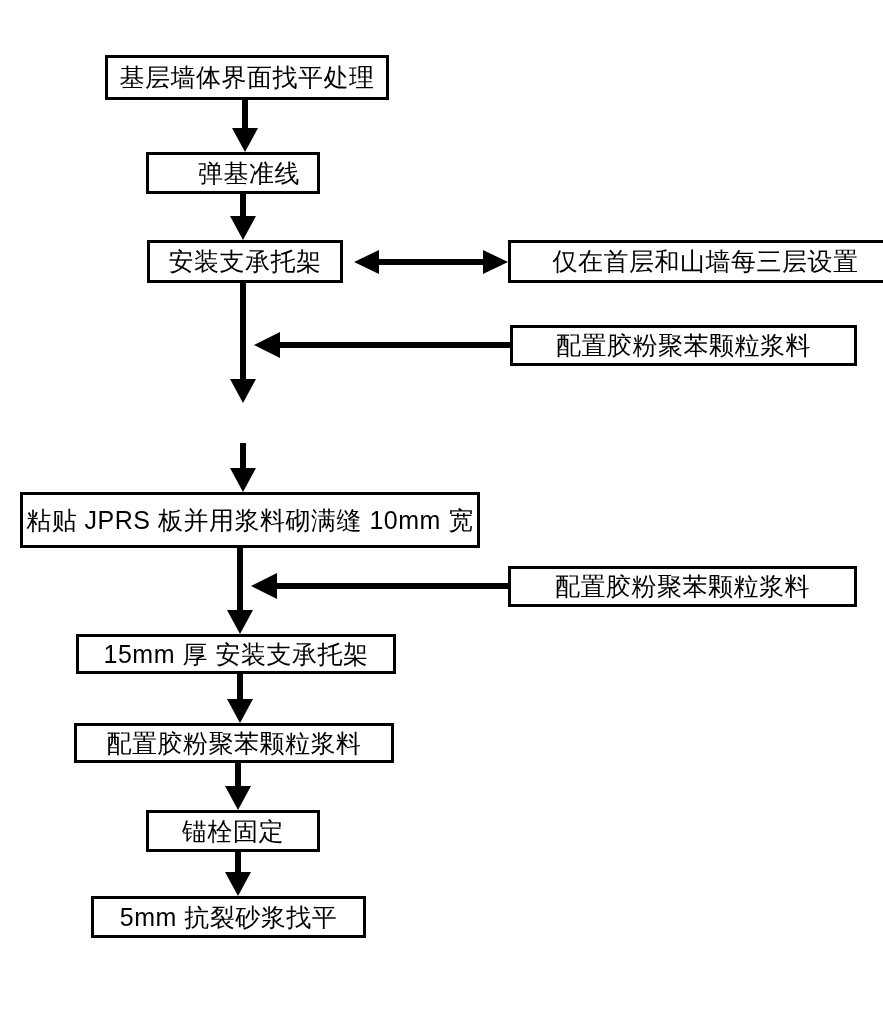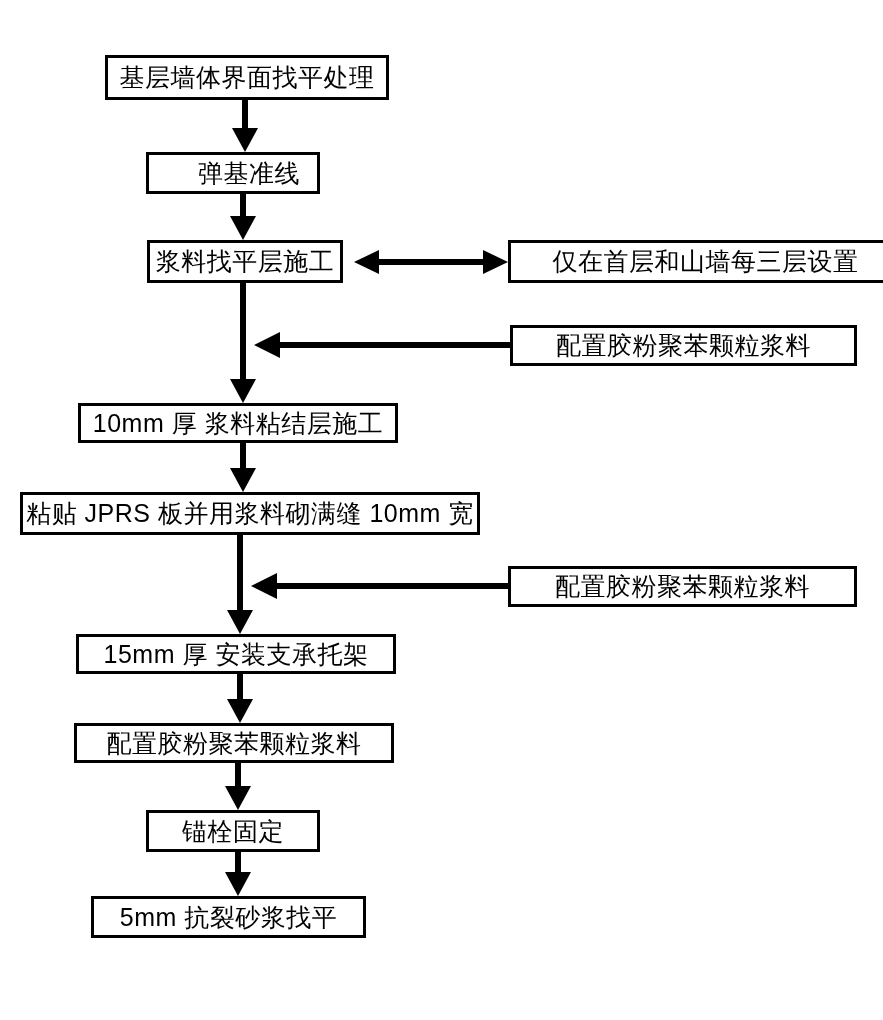--- a/index.html
+++ b/index.html
@@ -111,29 +111,28 @@
       <line class="edge-line" x1="238" y1="852" x2="238" y2="882"></line>
       <polygon class="edge-head" points="238,896 225,872 251,872"></polygon>
     </g>
 
   </svg>
 
   <div class="node" style="left: 105px; top: 55px; width: 284px; height: 45px;">基层墙体界面找平处理</div>
 
   <div class="node" style="left: 146px; top: 152px; width: 174px; height: 42px; padding-left: 32px;">弹基准线</div>
 
-  <div class="node" style="left: 147px; top: 240px; width: 196px; height: 43px;">浆料找平层施工</div>
+  <div class="node" style="left: 147px; top: 240px; width: 196px; height: 43px;">安装支承托架</div>
 
   <div class="node" style="left: 508px; top: 240px; width: 395px; height: 43px;">仅在首层和山墙每三层设置</div>
 
   <div class="node" style="left: 510px; top: 325px; width: 347px; height: 41px;">配置胶粉聚苯颗粒浆料</div>
 
-  <div class="node" style="left: 78px; top: 403px; width: 320px; height: 40px;">10mm 厚 浆料粘结层施工</div>
 
-  <div class="node" style="left: 20px; top: 492px; width: 460px; height: 43px;">粘贴 JPRS 板并用浆料砌满缝 10mm 宽</div>
+  <div class="node" style="left: 20px; top: 492px; width: 460px; height: 56px;">粘贴 JPRS 板并用浆料砌满缝 10mm 宽</div>
 
   <div class="node" style="left: 508px; top: 566px; width: 349px; height: 41px;">配置胶粉聚苯颗粒浆料</div>
 
   <div class="node" style="left: 76px; top: 634px; width: 320px; height: 40px;">15mm 厚 安装支承托架</div>
 
   <div class="node" style="left: 74px; top: 723px; width: 320px; height: 40px;">配置胶粉聚苯颗粒浆料</div>
 
   <div class="node" style="left: 146px; top: 810px; width: 174px; height: 42px;">锚栓固定</div>
 
   <div class="node" style="left: 91px; top: 896px; width: 275px; height: 42px;">5mm 抗裂砂浆找平</div>

